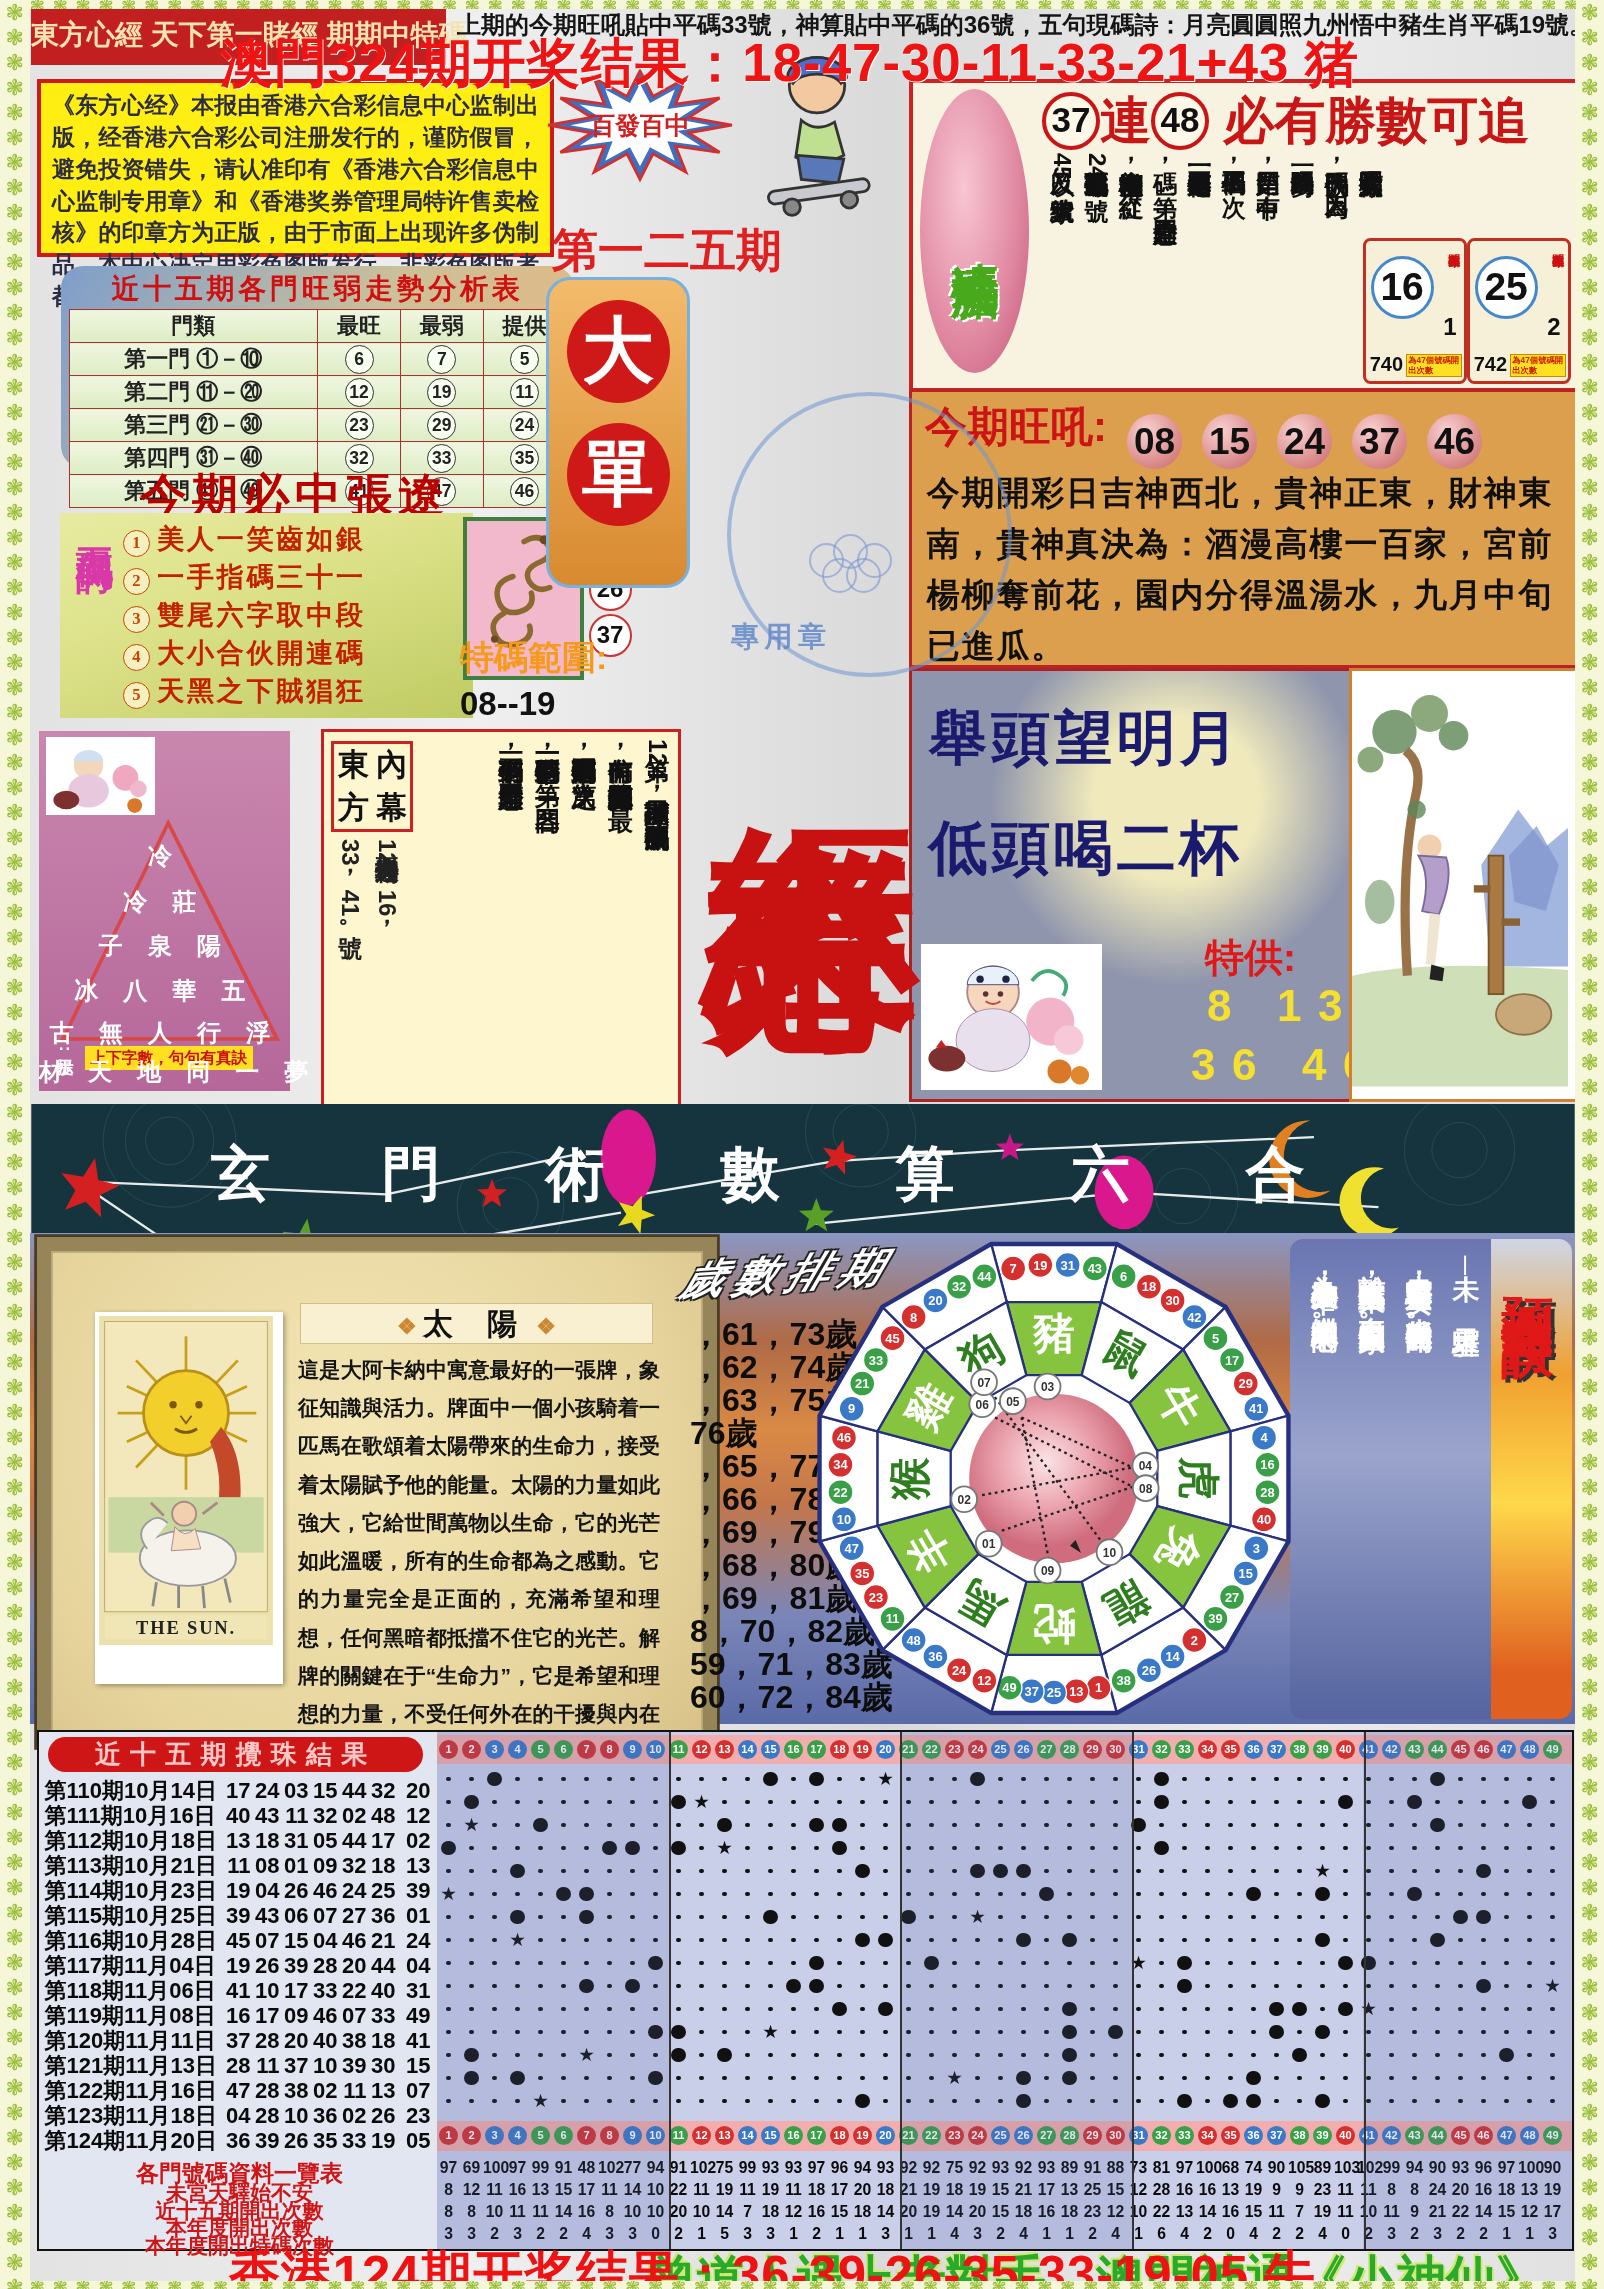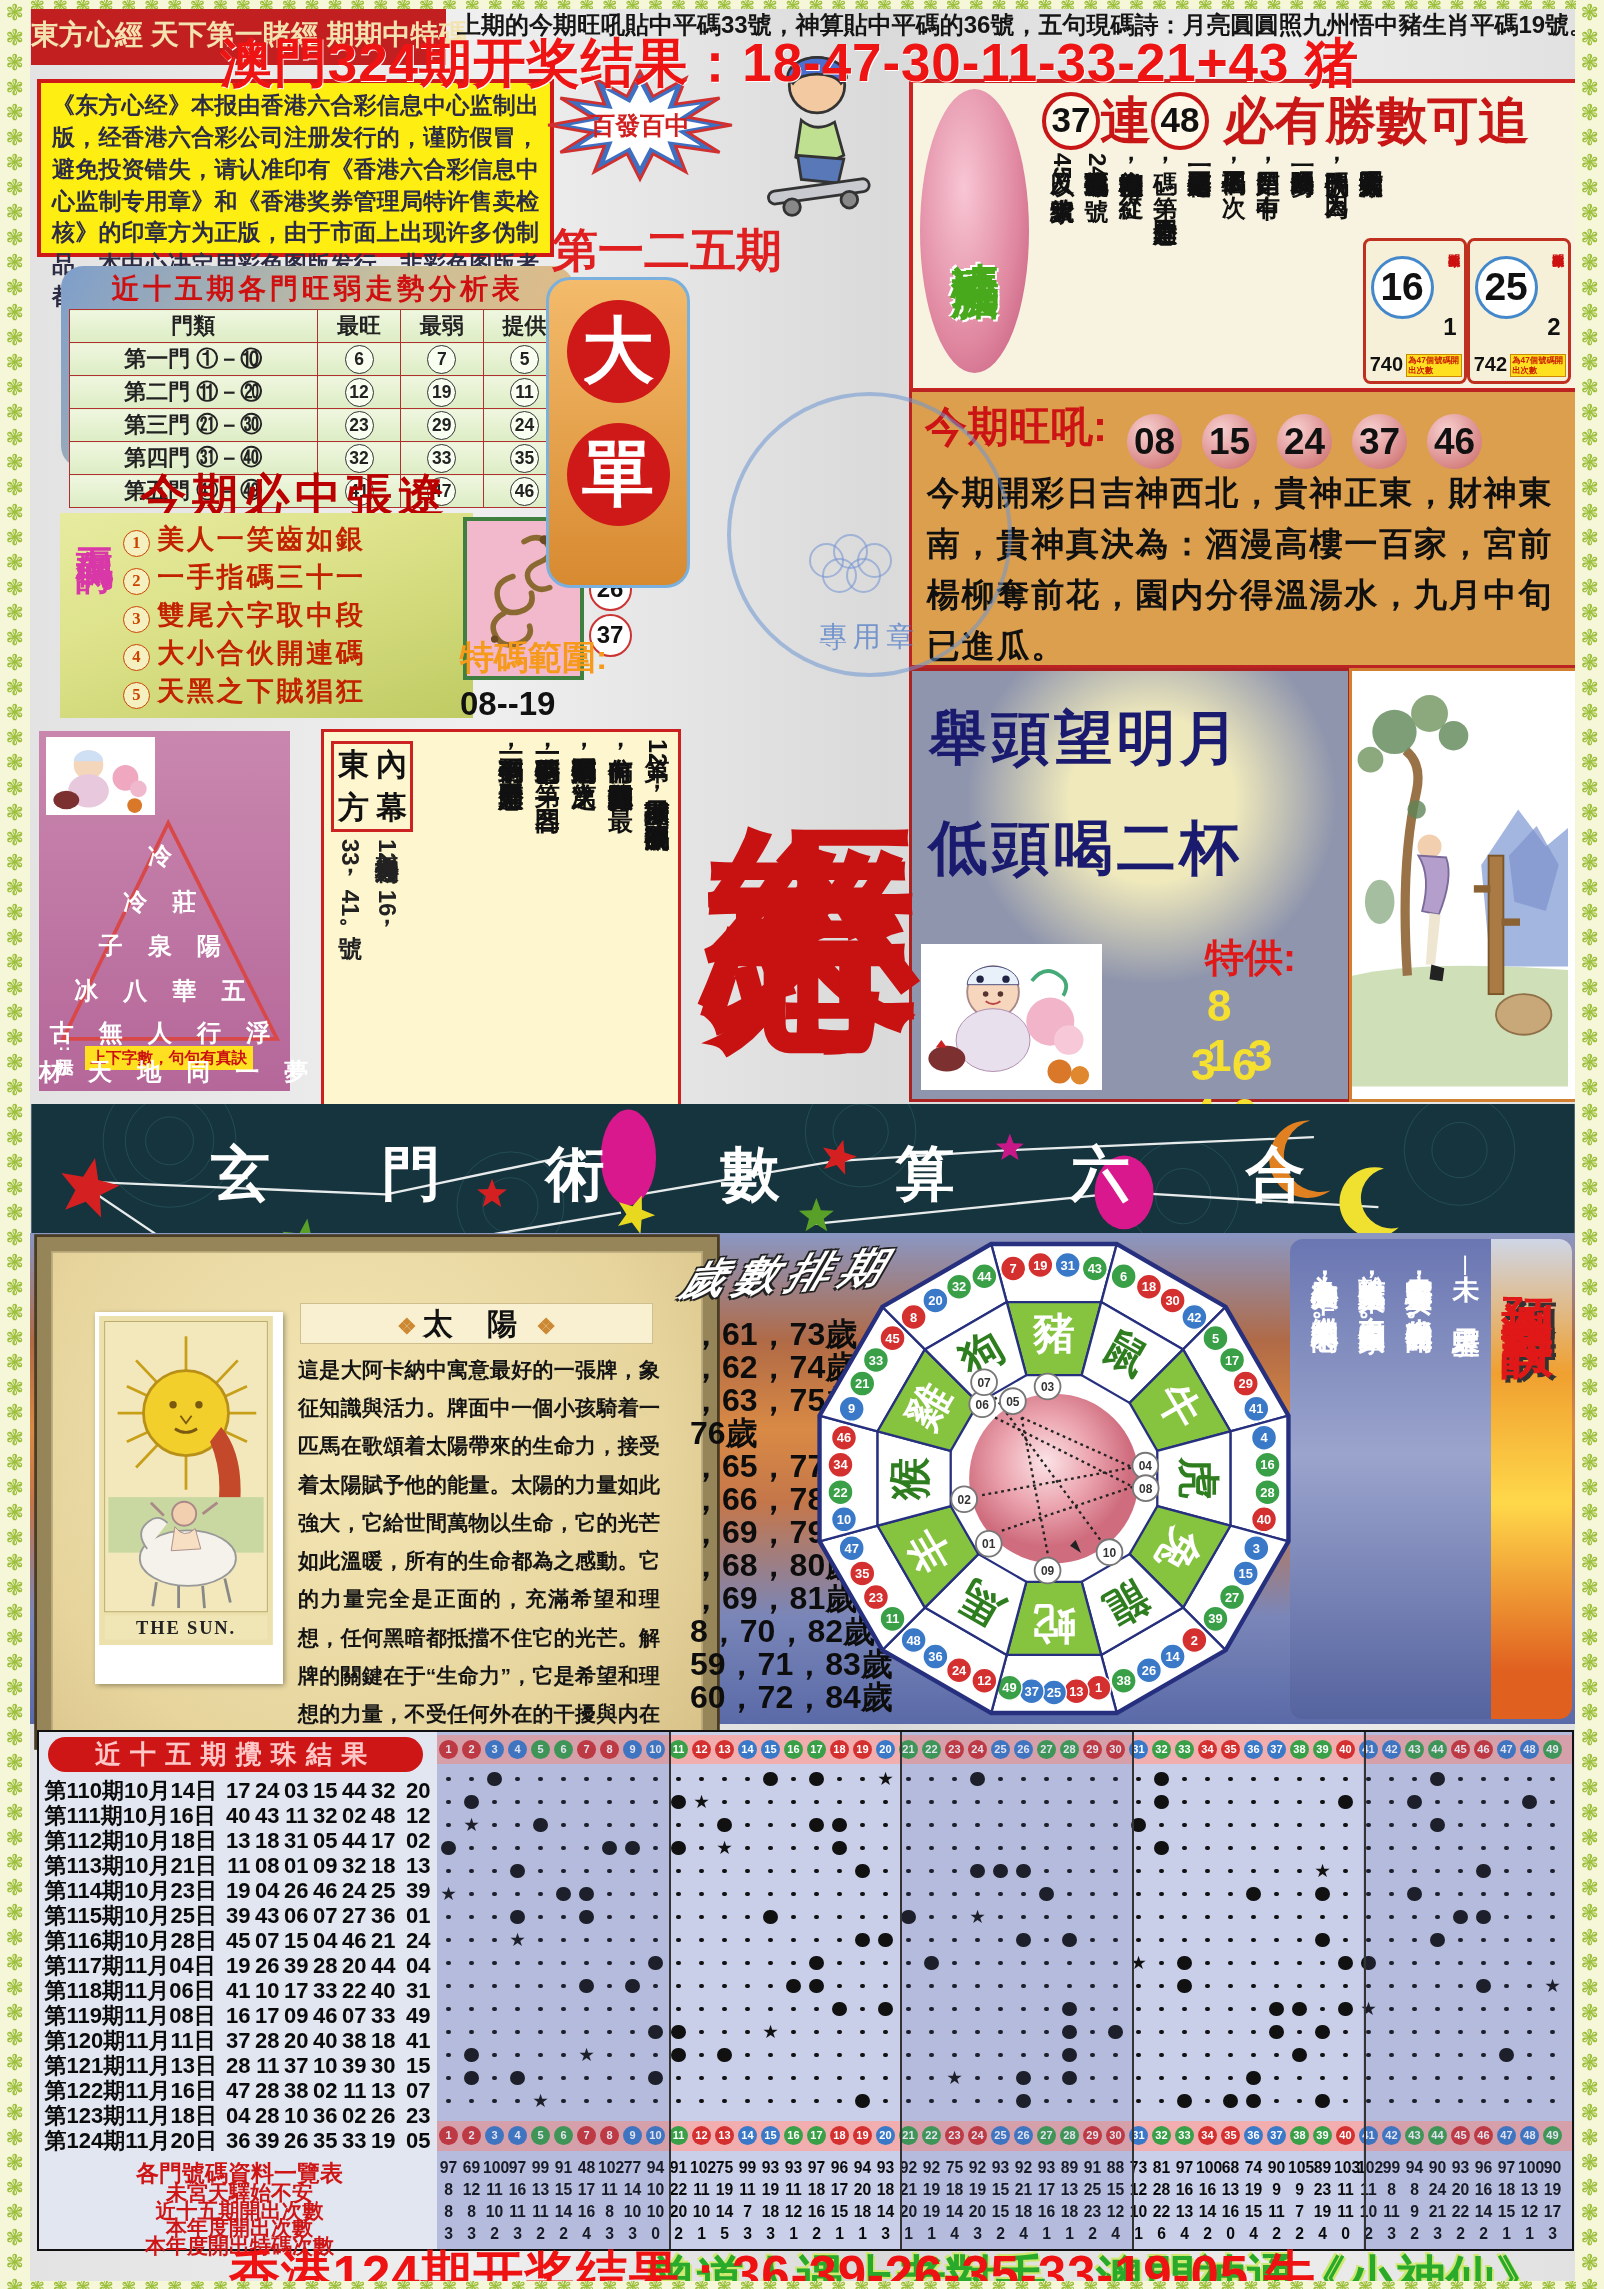--- a/index.html
+++ b/index.html
@@ -62,21 +62,21 @@
   #neimutxt div{margin-left:5.5px;}
   
   #issueno{left:552px;top:220px;width:305px;font-size:46px;font-weight:bold;color:#e02020;white-space:nowrap;z-index:4;}
   #dadan{left:546px;top:277px;width:138px;height:305px;border-radius:24px;border:3.7px solid #79b0dd;
      background:linear-gradient(180deg,#f3bb6b,#d88a30);z-index:4;}
   .dcirc{width:103px;height:103px;border-radius:50%;background:#cf1818;color:#fff;font-size:72px;font-weight:bold;
      text-align:center;line-height:103px;margin:20px auto 0 auto;font-family:"Liberation Serif",serif;}
   #bigtitle{left:676px;top:223px;width:245px;height:877px;font-family:"Liberation Serif",serif;font-weight:900;
      font-size:212px;line-height:218px;color:#c81212;text-align:center;z-index:3;}
   #stamp{left:727px;top:392px;width:277px;height:277px;border:4.6px solid rgba(110,150,210,.55);border-radius:50%;z-index:5;}
-  #stamp .z{position:absolute;bottom:16.6px;width:100%;text-align:center;color:rgba(90,130,200,.8);font-size:28px;font-weight:normal;letter-spacing:5.5px;}
+  #stamp .z{position:absolute;bottom:16.6px;width:100%;text-align:left;color:rgba(90,130,200,.8);font-size:28px;font-weight:bold;letter-spacing:5.5px;}
   #stamp .rings{position:absolute;left:78px;top:138px;width:120px;height:55px;}
   #stamp .rings i{position:absolute;width:31px;height:31px;border:2.8px solid rgba(120,150,210,.6);border-radius:50%;}
   
   #lianma{left:909px;top:79px;width:663px;height:305px;background:#f7f3e0;border:4.6px solid #cc2222;}
   #lmell{position:absolute;left:7.4px;top:5.5px;width:109px;height:284px;border-radius:50%;
      background:radial-gradient(ellipse at 40% 35%,#f8c6d4,#e087a0 60%,#c05577);}
   #lmell span{position:absolute;left:50%;top:50%;transform:translate(-50%,-50%);writing-mode:vertical-rl;
      color:#49a91c;font-size:48px;font-weight:900;text-shadow:1.8px 1.8px 0 #fff,-1.8px -1.8px 0 #fff;letter-spacing:3.7px;}
   #lmhead{position:absolute;left:129px;top:3.7px;width:526px;font-size:51px;font-weight:900;color:#c81616;white-space:nowrap;}
   .bigcirc{display:inline-block;width:50px;height:50px;border:4.6px solid #c81616;border-radius:50%;background:#fdf8e8;
@@ -95,21 +95,21 @@
   #wanghou{left:909px;top:389px;width:663px;height:273px;background:#dc9f4e;border:3.7px solid #bb2222;}
   #whrow{position:absolute;left:13px;top:7.4px;white-space:nowrap;}
   #whrow .t{color:#cc1414;font-size:42px;font-weight:900;vertical-align:13px;}
   .ball{display:inline-block;width:55px;height:55px;border-radius:50%;margin-left:20px;
      background:radial-gradient(circle at 35% 30%,#f8d0d0,#d88585 70%,#c06868);
      color:#111;font-size:37px;font-weight:bold;text-align:center;line-height:55px;}
   #whtxt{position:absolute;left:14.8px;top:76px;width:633px;font-size:33px;font-weight:bold;color:#101010;
      line-height:1.55;letter-spacing:1.8px;font-family:"Liberation Serif",serif;}
   
   #moon{left:909px;top:668px;width:436px;height:428px;border:3.7px solid #aa2222;
-     background:radial-gradient(circle at 55% 30%,#efe9bc 0 83px,rgba(239,233,188,0) 185px),#8f95ad;}
+     background:radial-gradient(circle at 55% 30%,#efe9bc 0 83px,rgba(239,233,188,0) 185px),#8f95ad;padding-left:44px;}
   #moon .l{color:#1a1a6e;font-weight:900;font-size:59px;letter-spacing:3.7px;font-family:"Liberation Serif",serif;white-space:nowrap;}
   #moon .sp{color:#e01818;font-size:39px;font-weight:900;}
   #moon .num{color:#f5e030;font-size:44px;font-weight:900;letter-spacing:16.6px;}
   #dollbox{position:absolute;left:9.2px;bottom:9.2px;width:181px;height:146px;background:#fff;}
   
   #paint{left:1349px;top:668px;width:223px;height:428px;background:#fff;border:3.7px solid #d08030;}
   
   #banner{left:29.5px;top:1104px;width:1546px;height:129px;}
   
   #midbg{left:29.5px;top:1233px;width:1546px;height:491px;

